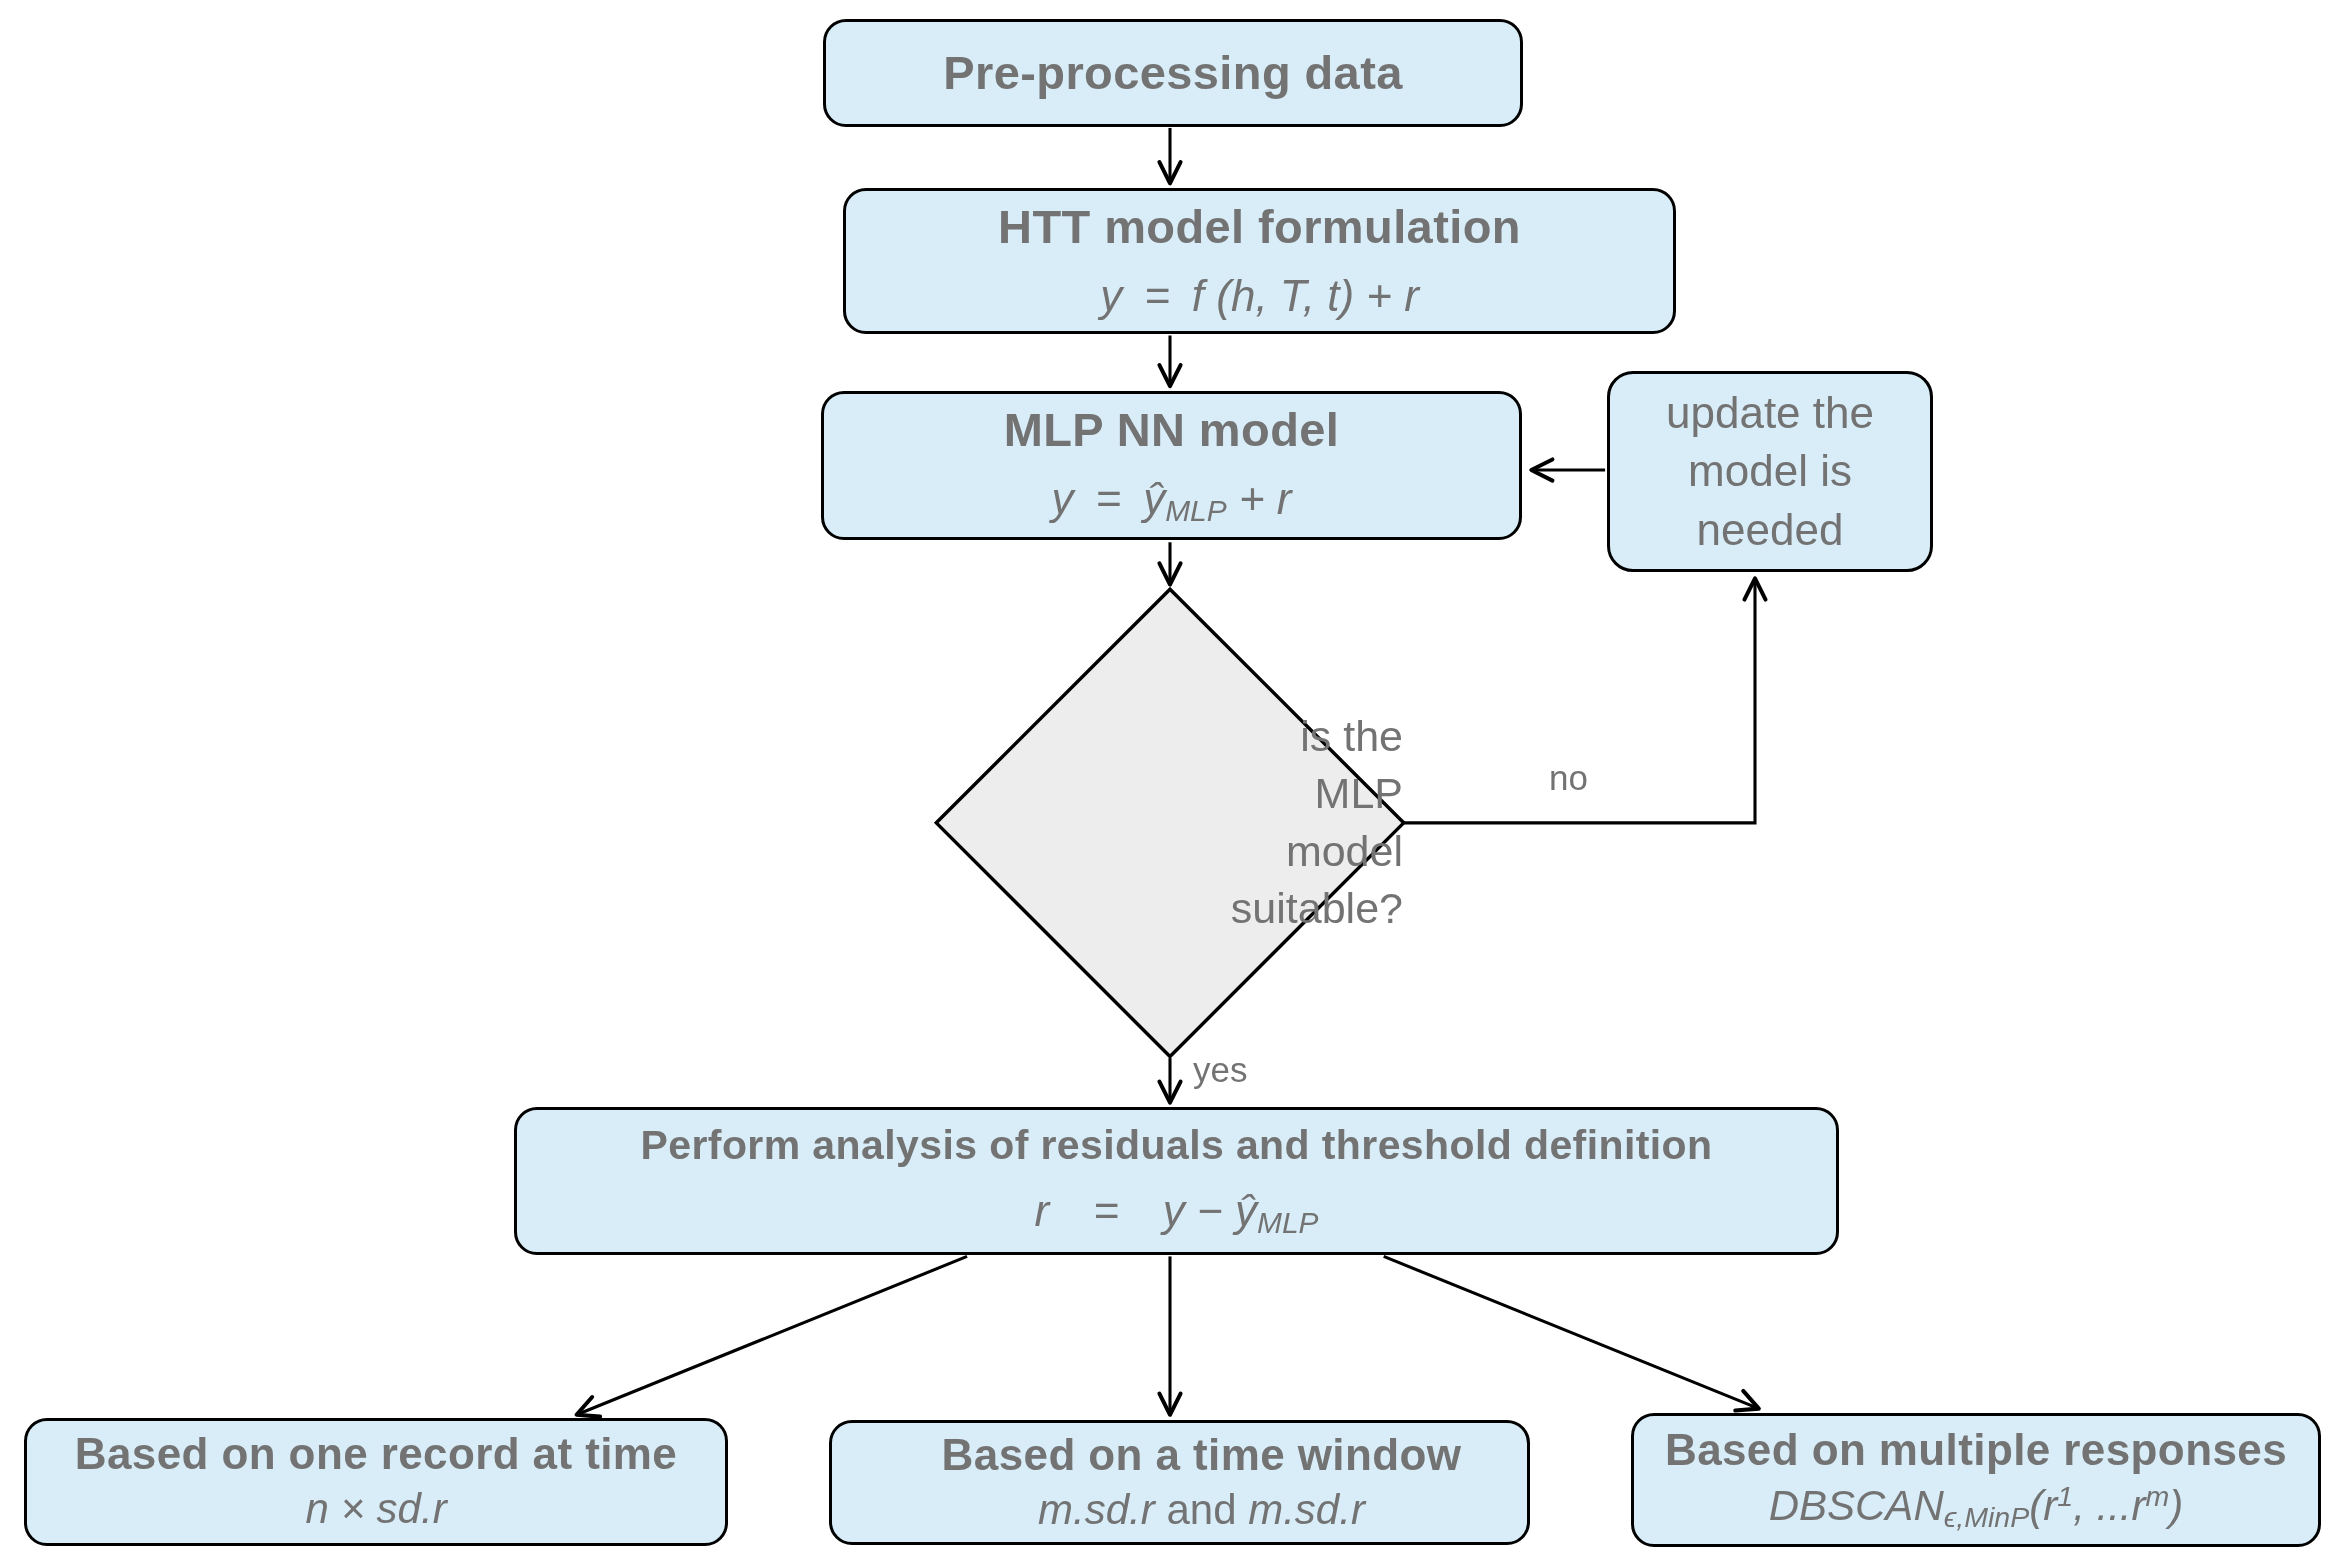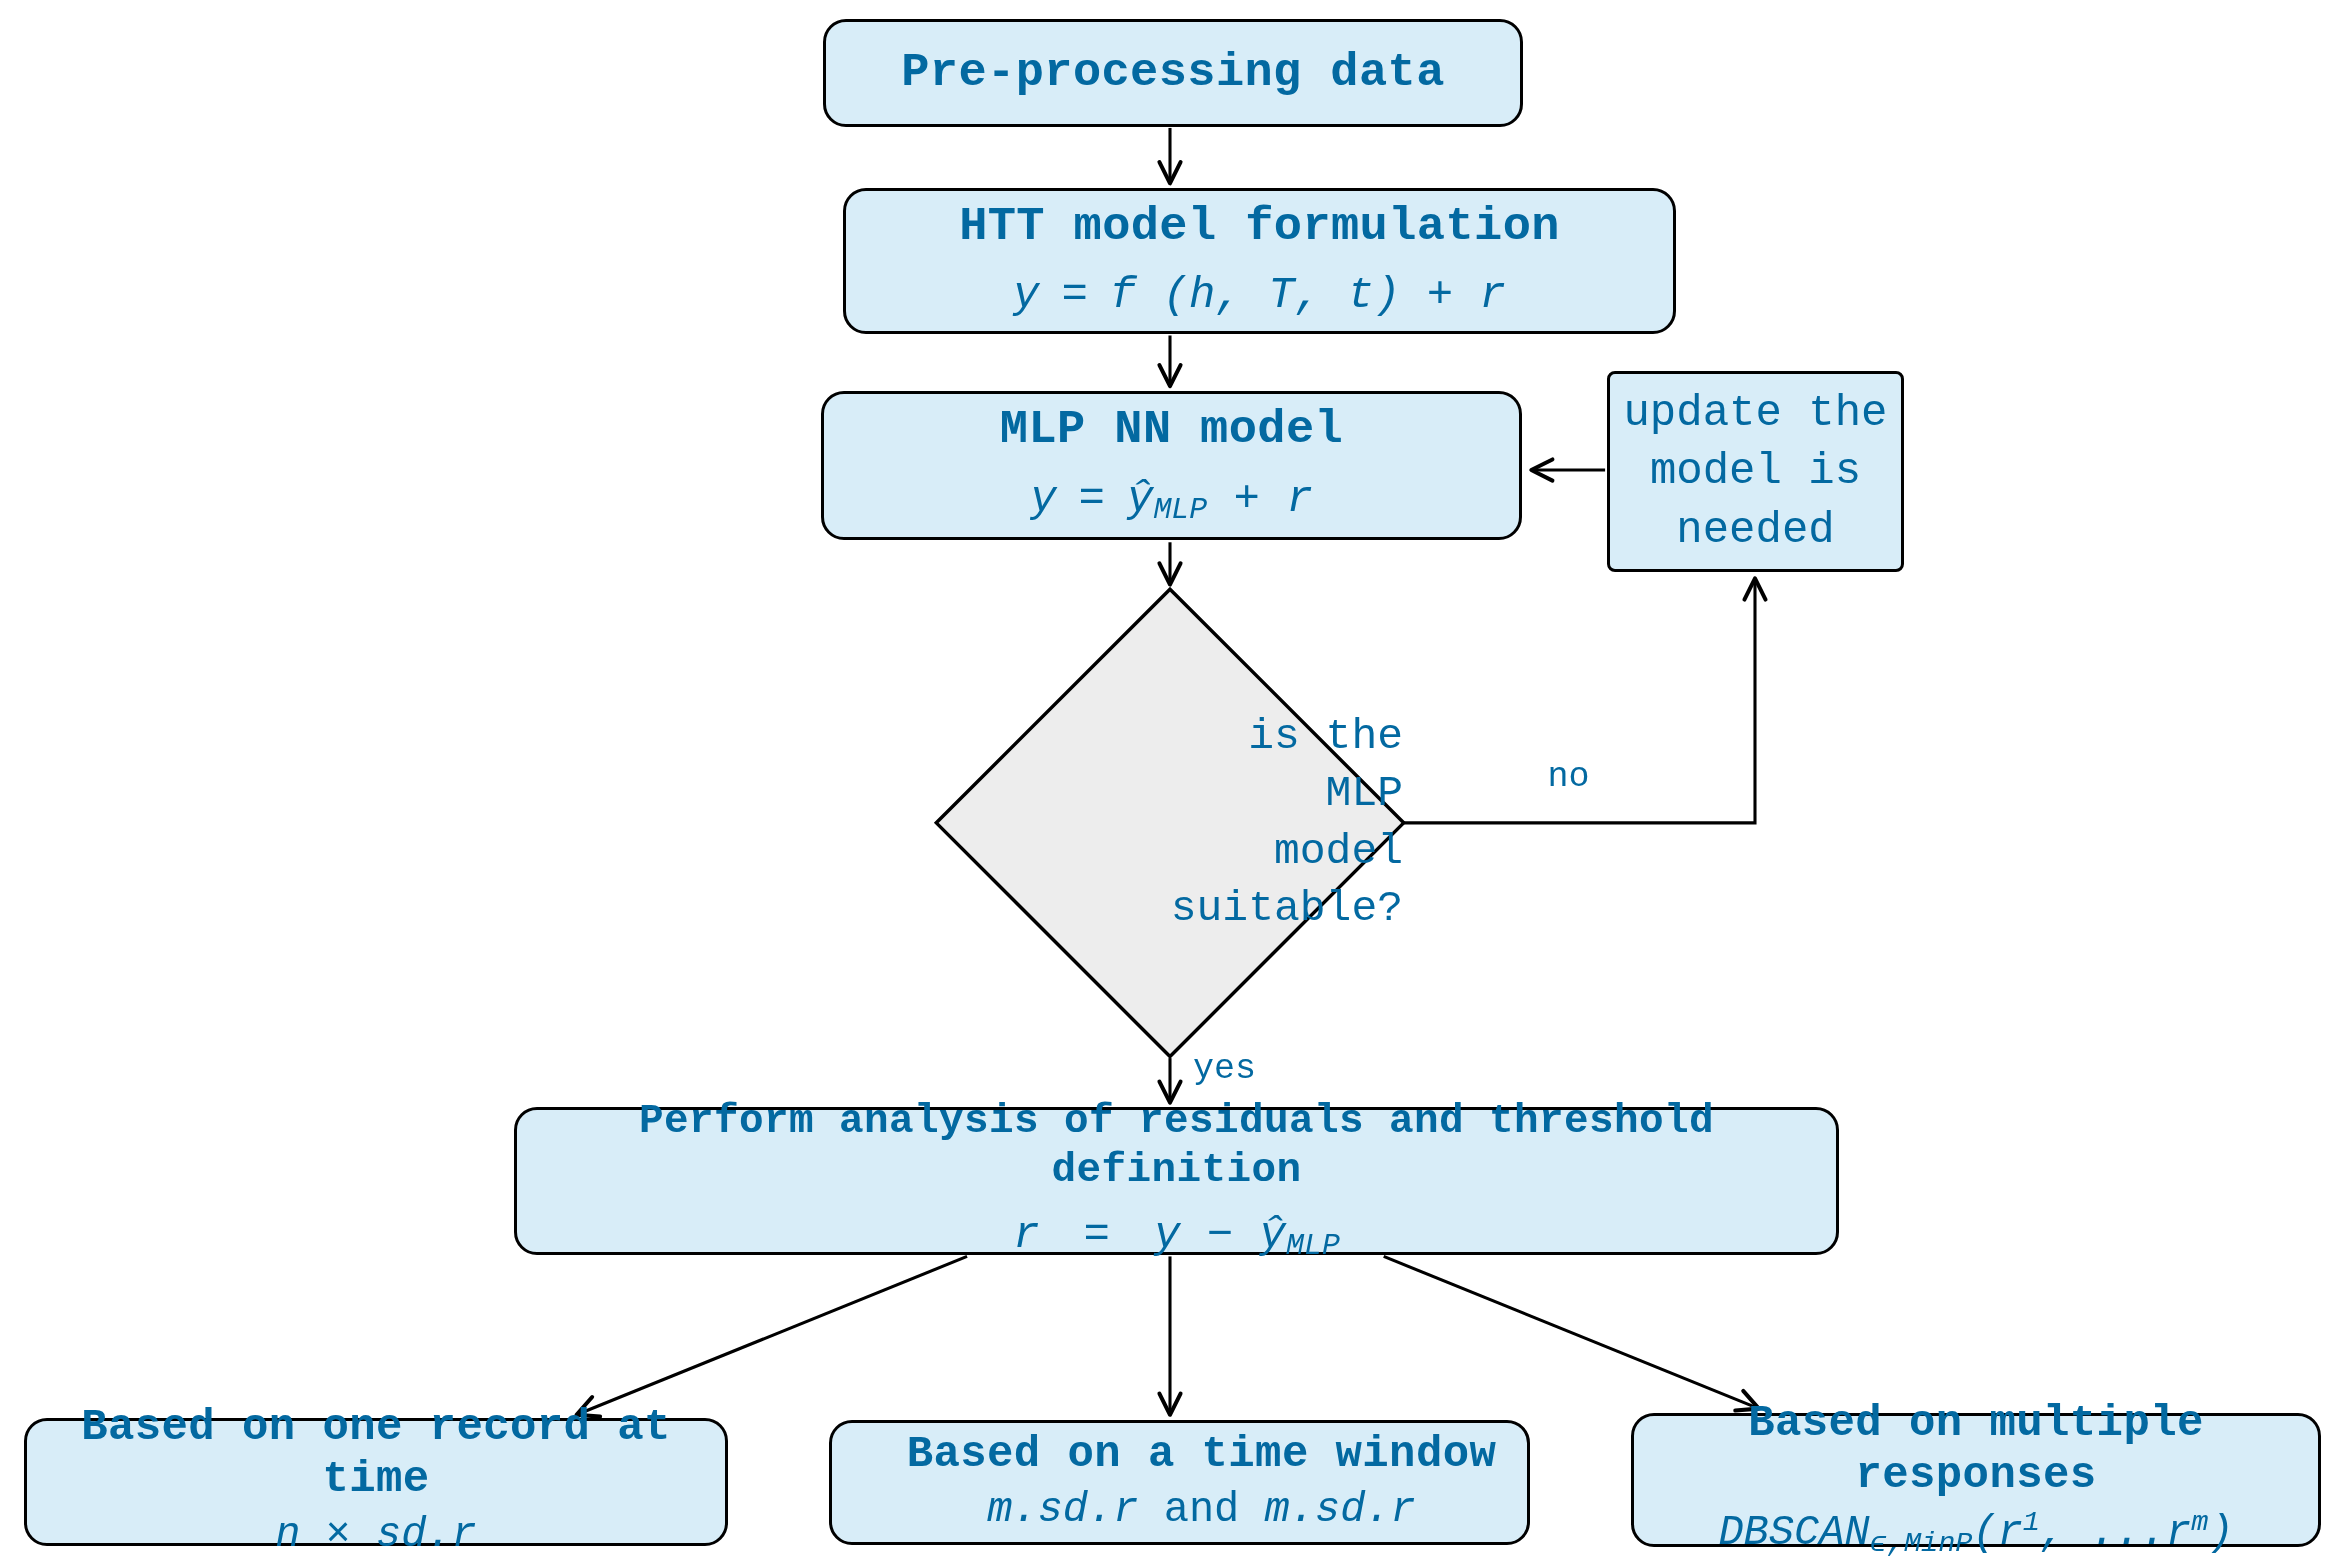--- a/index.html
+++ b/index.html
@@ -1,22 +1,22 @@
 <!DOCTYPE html>
 <html style="font-size:12.3px"><head>
 <meta charset="utf-8">
 <style>
   html, body { margin: 0; padding: 0; background: #ffffff; }
   #canvas {
     position: relative;
     width: 2330px;
     height: 1565px;
     background: #ffffff;
-    font-family: Liberation Mono, monospace;
-    color: #0369a1;
+    font-family: Liberation Sans, sans-serif;
+    color: #737373;
     overflow: hidden;
   }
   #connectors {
     position: absolute;
     left: 0; top: 0;
     width: 2330px; height: 1565px;
   }
   .box {
     position: absolute;
     background: #d8edf8;
@@ -112,21 +112,21 @@
     <span class="formula">y = f (h, T, t) + r</span>
   </div>
 
   <div class="box" id="node-mlp" style="left:821px; top:391px; width:701px; height:149px;">
     <span class="title">MLP NN model</span>
     <span class="formula">
       <span>y = </span><span>ŷ</span><span class="sub">MLP</span><span> + r</span>
     </span>
   </div>
 
-  <div class="box plain" id="node-update" style="left:1607px; top:371px; width:297px; height:201px; border-radius:8px;">
+  <div class="box plain" id="node-update" style="left:1607px; top:371px; width:326px; height:201px; border-radius:26px;">
     <span class="line">update the</span>
     <span class="line">model is</span>
     <span class="line">needed</span>
   </div>
 
   <div id="diamond-text">
     <span class="line">is the</span>
     <span class="line">MLP</span>
     <span class="line">model</span>
     <span class="line">suitable?</span>

